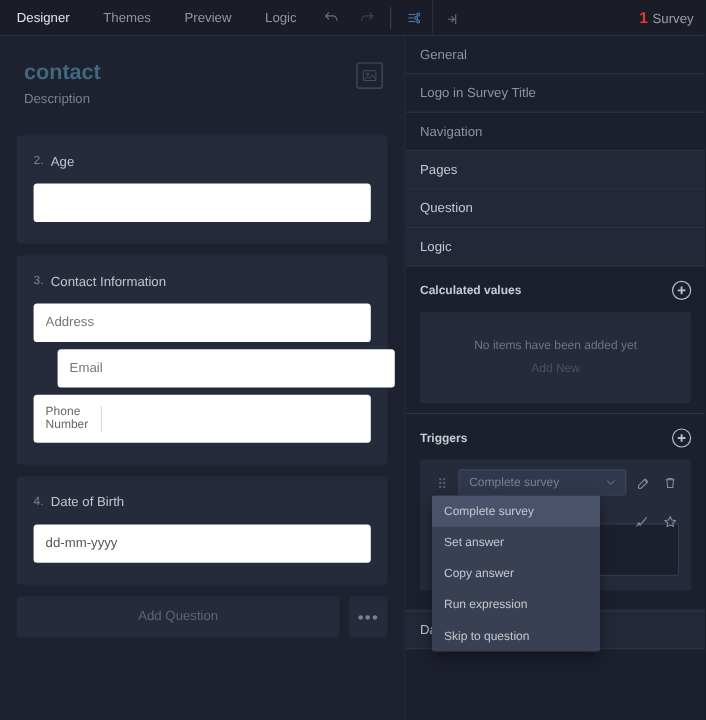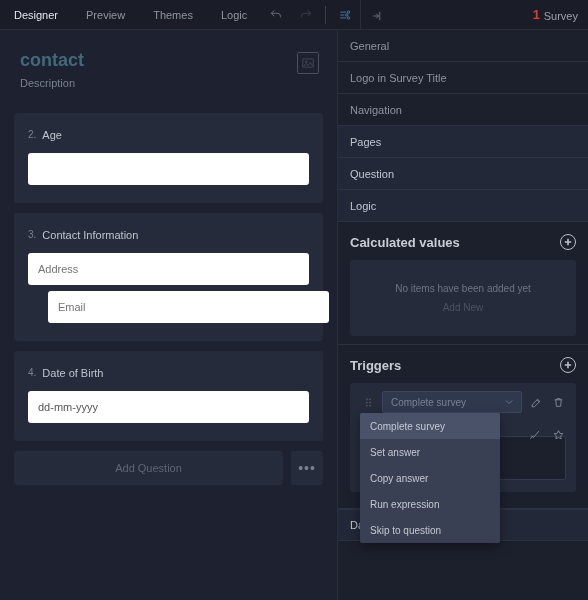--- a/index.html
+++ b/index.html
@@ -31,21 +31,21 @@
   .phone-row .sep { width:1px; height:22px; background:#ddd; margin:0 10px; }
   .add-q-row { display: flex; align-items: center; gap: 8px; margin-top: 10px; }
   .add-q { flex: 1; background: #262b3b; color: #5f6572; height: 34px; border-radius: 3px; display:flex; align-items:center; justify-content:center; font-size: 11px; cursor:pointer; }
   .ellipsis-btn { width: 32px; height: 34px; background: #262b3b; border-radius:3px; display:flex; align-items:center; justify-content:center; cursor:pointer; color:#7a808d; font-size:14px; letter-spacing:1px; }
 
   .sidepanel { flex: 1; background: #1c202d; display:flex; flex-direction:column; font-size: 11px; overflow:hidden; position:relative; }
   .sp-row { height: 32px; border-bottom: 1px solid #2d3240; display:flex; align-items:center; padding:0 12px; color:#a4aab5; cursor:pointer; }
   .sp-row.sub { padding-left: 12px; color:#8d93a0; }
   .sp-row.head { background:#232838; color:#c2c7d1; }
   .sp-content { padding: 12px 12px 8px 12px; border-bottom:1px solid #2d3240; position:relative; }
-  .sp-section-title { color:#c8ccd5; font-weight:600; font-size:13px; margin-bottom:10px; display:flex; align-items:center; justify-content:space-between; }
+  .sp-section-title { color:#c8ccd5; font-weight:600; font-size:10px; margin-bottom:10px; display:flex; align-items:center; justify-content:space-between; }
   .plus-icon { width:16px; height:16px; border:1.5px solid #b9bec8; border-radius:50%; display:flex; align-items:center; justify-content:center; color:#b9bec8; cursor:pointer; }
   .plus-icon svg { width:8px; height:8px; stroke:currentColor; stroke-width:2; }
   .empty-box { background:#262b3b; border-radius:3px; height:76px; display:flex; flex-direction:column; align-items:center; justify-content:center; gap:8px; color:#6d7483; font-size:10px; }
   .addnew { color:#4b5162; }
   .trigger-block { background:#262b3b; border-radius:3px; padding:8px 10px 12px 10px; position:relative; }
   .trigger-top { display:flex; align-items:center; gap:6px; margin-bottom:8px; }
   .dropdown-btn { flex:1; background:#30384d; border:1px solid #3c4560; border-radius:2px; height:22px; display:flex; align-items:center; padding:0 8px; color:#7a8196; font-size:10px; justify-content:space-between; cursor:pointer; }
   .mini-icon { width:16px; height:16px; display:flex; align-items:center; justify-content:center; color:#8a909d; cursor:pointer; }
   .mini-icon svg { width:13px; height:13px; stroke:currentColor; fill:none; stroke-width:1.6; }
   .expr-label { color:#9ba0ab; font-size:10px; margin:4px 0 4px 0; }
@@ -58,22 +58,22 @@
 
   ::-webkit-scrollbar { width:0; height:0; }
 </style>
 </head>
 <body>
 
 <div class="app">
   <div class="topbar" style="position:relative;">
     <div class="topbar-left">
       <div class="tab active">Designer</div>
+      <div class="tab">Themes</div>
       <div class="tab">Preview</div>
-      <div class="tab">Themes</div>
       <div class="tab">Logic</div>
       <div class="icon-btn">
         <svg viewBox="0 0 24 24">
             <path d="M9 14l-5-5 5-5"></path>
             <path d="M4 9h10a6 6 0 016 6v1"></path>
           </svg>
       </div>
       <div class="icon-btn" style="color:#3e4350;">
         <svg viewBox="0 0 24 24">
             <path d="M15 14l5-5-5-5"></path>
@@ -126,20 +126,27 @@
         <input class="input" value="" style="">
       </div>
 
       <div class="question-card">
         <div class="q-head">
           <span class="q-num">3.</span>
           <span>Contact Information</span>
         </div>
         <input class="input" placeholder="Address" style="">
         <input class="input" placeholder="Email" style="">
+        <div class="phone-row" style="margin-top:6px;">
+          <div style="line-height:1.1;">
+            <div>Phone</div>
+            <div>Number</div>
+          </div>
+          <div class="sep"></div>
+        </div>
       </div>
 
       <div class="question-card">
         <div class="q-head">
           <span class="q-num">4.</span>
           <span>Date of Birth</span>
         </div>
         <input class="input" style="color: rgb(85, 85, 85);" value="dd-mm-yyyy">
       </div>
 

